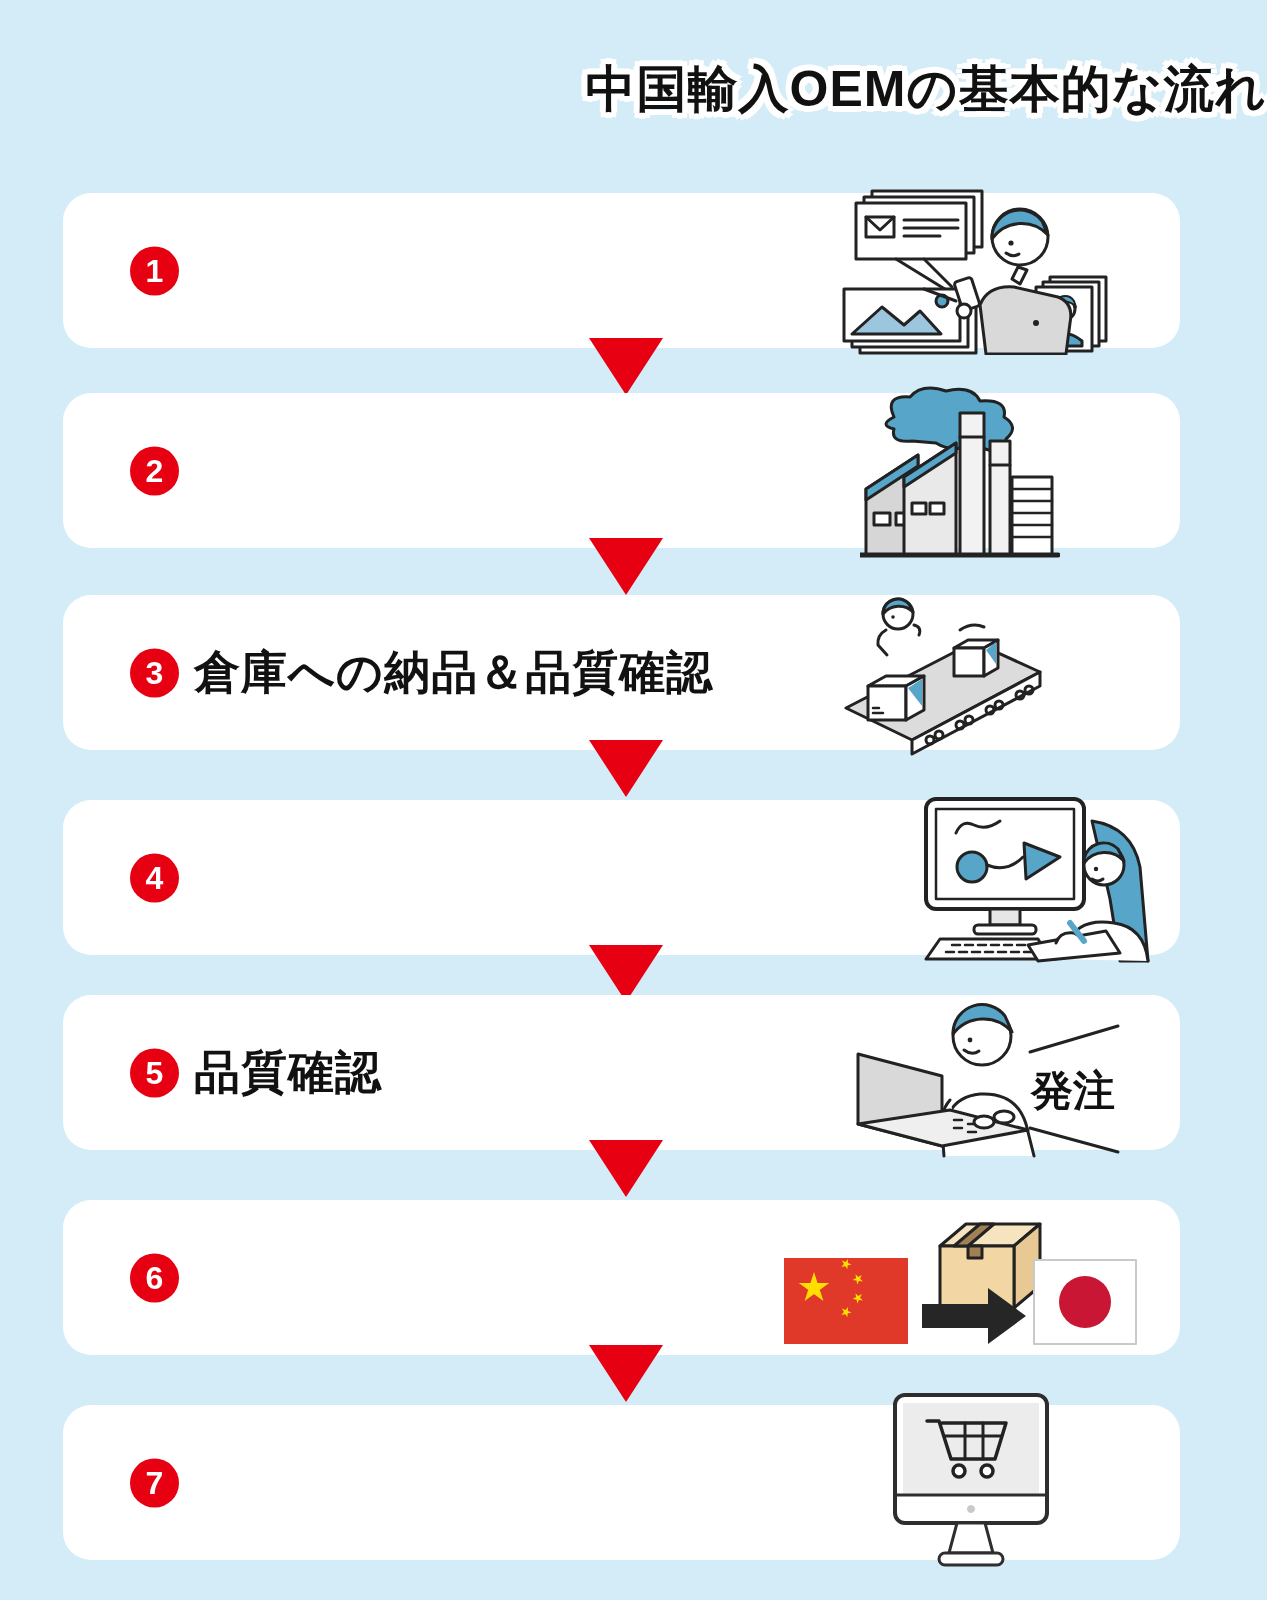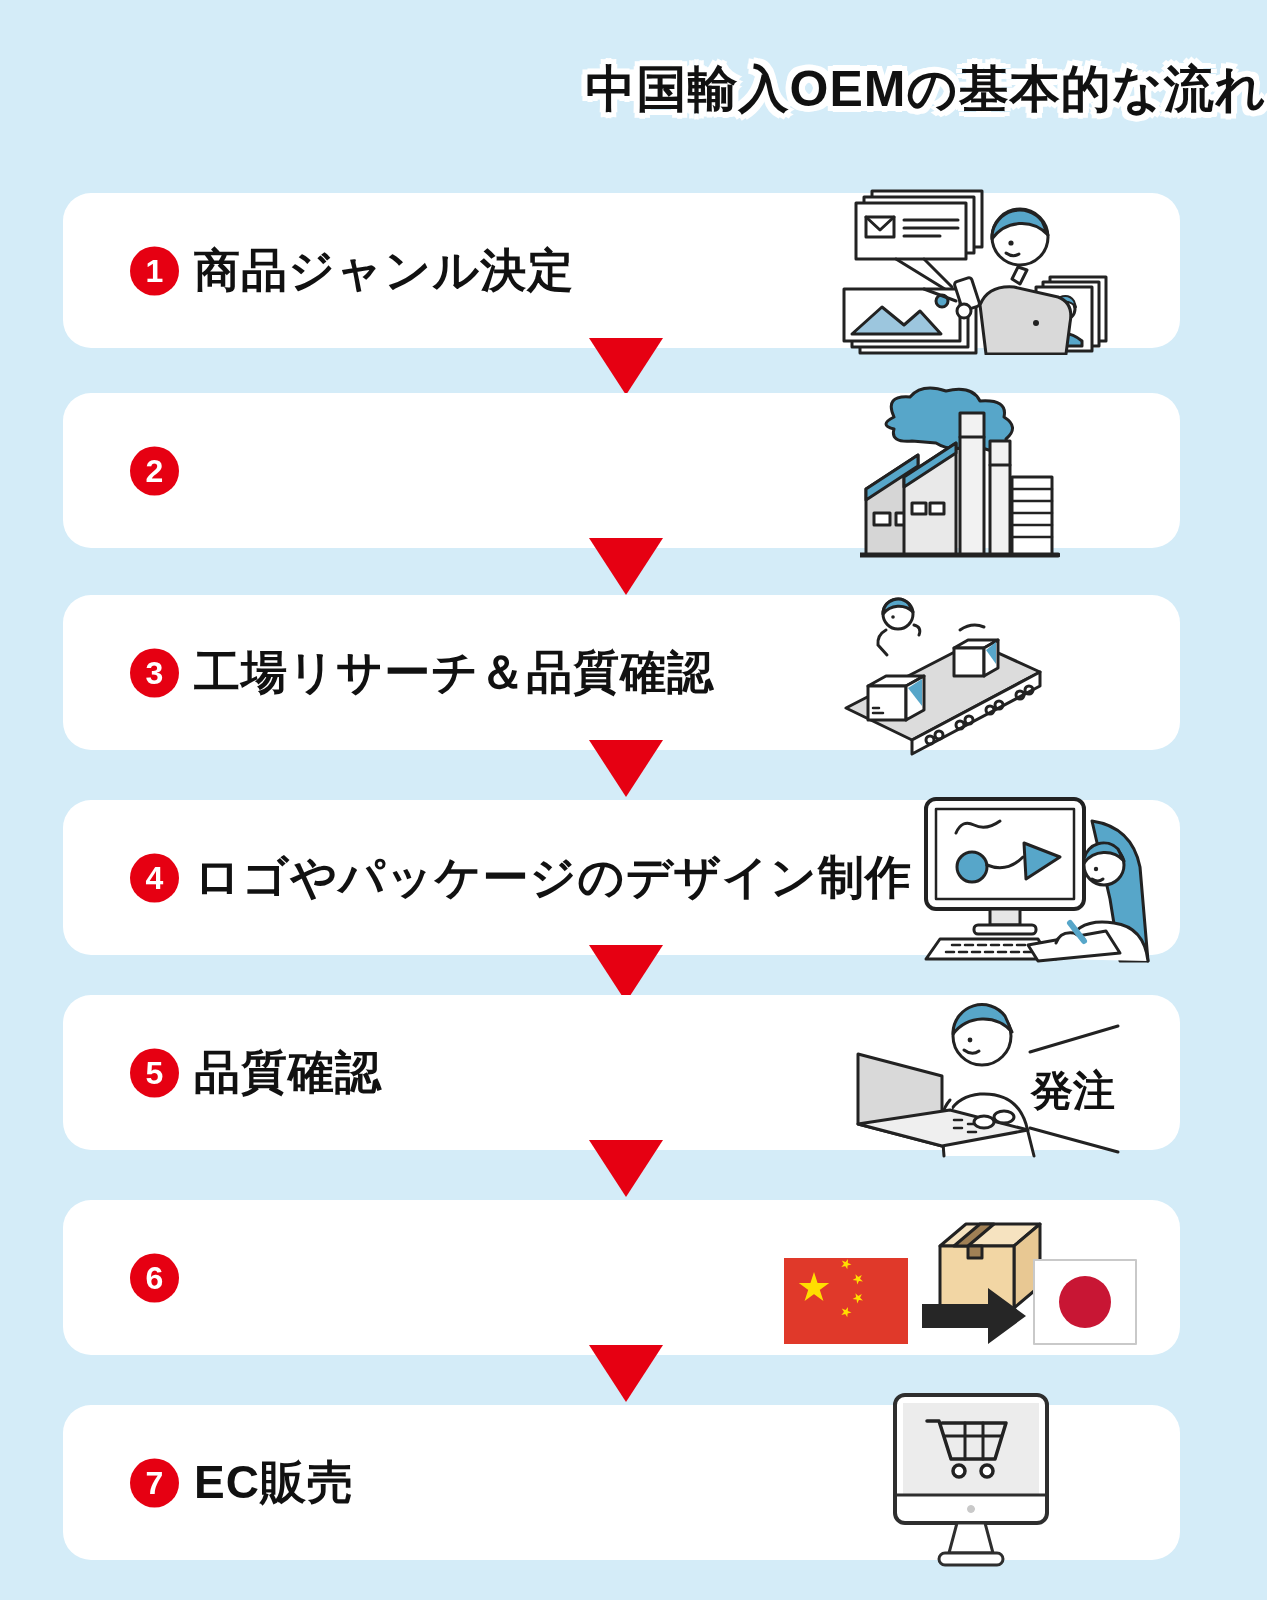--- a/index.html
+++ b/index.html
@@ -43,21 +43,20 @@
 </style>
 </head>
 <body>
 
 <div class="page">
 
   <h1 class="title">中国輸入OEMの基本的な流れ</h1>
 
   <section class="card" style="top:193px">
     <span class="badge">1</span>
-    <span class="label">商品ジャンル決定</span>
     <div class="illus" style="right:70px">
       <svg width="280" height="168" viewBox="0 0 280 168">
         <g stroke="#222" stroke-width="3" fill="#fff" stroke-linejoin="round" stroke-linecap="round">
           <g>
             <rect x="42" y="4" width="110" height="56"></rect>
             <rect x="34" y="10" width="110" height="56"></rect>
             <rect x="26" y="16" width="110" height="56"></rect>
             <rect x="36" y="30" width="28" height="20"></rect>
             <path d="M36,30 L50,43 L64,30" fill="none"></path>
             <path d="M74,33 H128 M74,41 H128 M74,49 H110" fill="none"></path>
@@ -125,21 +124,21 @@
           <path d="M0,172 H198" stroke-width="5" fill="none"></path>
         </g>
       </svg>
     </div>
   </section>
 
   <div class="arrow" style="top:538px"></div>
 
   <section class="card" style="top:595px">
     <span class="badge">3</span>
-    <span class="label">工場リサーチ＆品質確認</span>
+    <span class="label">倉庫への納品＆品質確認</span>
     <div class="illus" style="right:128px">
       <svg width="210" height="166" viewBox="0 0 210 166">
         <g stroke="#222" stroke-width="3" stroke-linejoin="round" stroke-linecap="round" fill="none">
           <g>
             <circle cx="56" cy="24" r="15" fill="#fff"></circle>
             <path d="M41,22 a15,15 0 0 1 26,-8 l4,8 a20,20 0 0 0 -30,2 z" fill="#57a6c9"></path>
             <circle cx="51" cy="27" r="1.8" fill="#222" stroke="none"></circle>
             <path d="M44,40 q-9,5 -8,15 l9,10"></path>
             <path d="M72,35 q8,2 5,10"></path>
           </g>
@@ -171,21 +170,20 @@
           </g>
         </g>
       </svg>
     </div>
   </section>
 
   <div class="arrow" style="top:740px"></div>
 
   <section class="card" style="top:800px">
     <span class="badge">4</span>
-    <span class="label">ロゴやパッケージのデザイン制作</span>
     <div class="illus" style="right:30px">
       <svg width="230" height="170" viewBox="0 0 230 170">
         <g stroke="#222" stroke-width="3" stroke-linejoin="round" stroke-linecap="round" fill="none">
           <g>
             <rect x="6" y="6" width="158" height="110" rx="10" fill="#fff" stroke-width="4"></rect>
             <rect x="16" y="16" width="138" height="90" fill="#fff" stroke-width="2.5"></rect>
             <path d="M36,40 q6,-14 18,-8 t26,-4"></path>
             <circle cx="52" cy="74" r="15" fill="#57a6c9"></circle>
             <path d="M67,72 q20,8 36,-8"></path>
             <polygon points="104,50 140,64 106,86" fill="#57a6c9"></polygon>
@@ -274,21 +272,20 @@
           </g>
         </g>
       </svg>
     </div>
   </section>
 
   <div class="arrow" style="top:1345px"></div>
 
   <section class="card" style="top:1405px">
     <span class="badge">7</span>
-    <span class="label">EC販売</span>
     <div class="illus" style="right:126px">
       <svg width="165" height="188" viewBox="0 0 165 188">
         <g stroke="#2e2e2e" stroke-width="4" stroke-linejoin="round" stroke-linecap="round" fill="none">
           <g>
             <rect x="6" y="6" width="152" height="128" rx="10" fill="#fff"></rect>
             <rect x="14" y="14" width="136" height="92" fill="#ececec" stroke="none"></rect>
             <path d="M6,106 h152" stroke-width="3"></path>
             <circle cx="82" cy="120" r="3.5" fill="#c9c9c9" stroke="#c9c9c9" stroke-width="1"></circle>
             <polygon points="68,134 96,134 104,164 60,164" fill="#fff" stroke-width="3"></polygon>
             <rect x="50" y="164" width="64" height="12" rx="6" fill="#fff" stroke-width="3"></rect>

